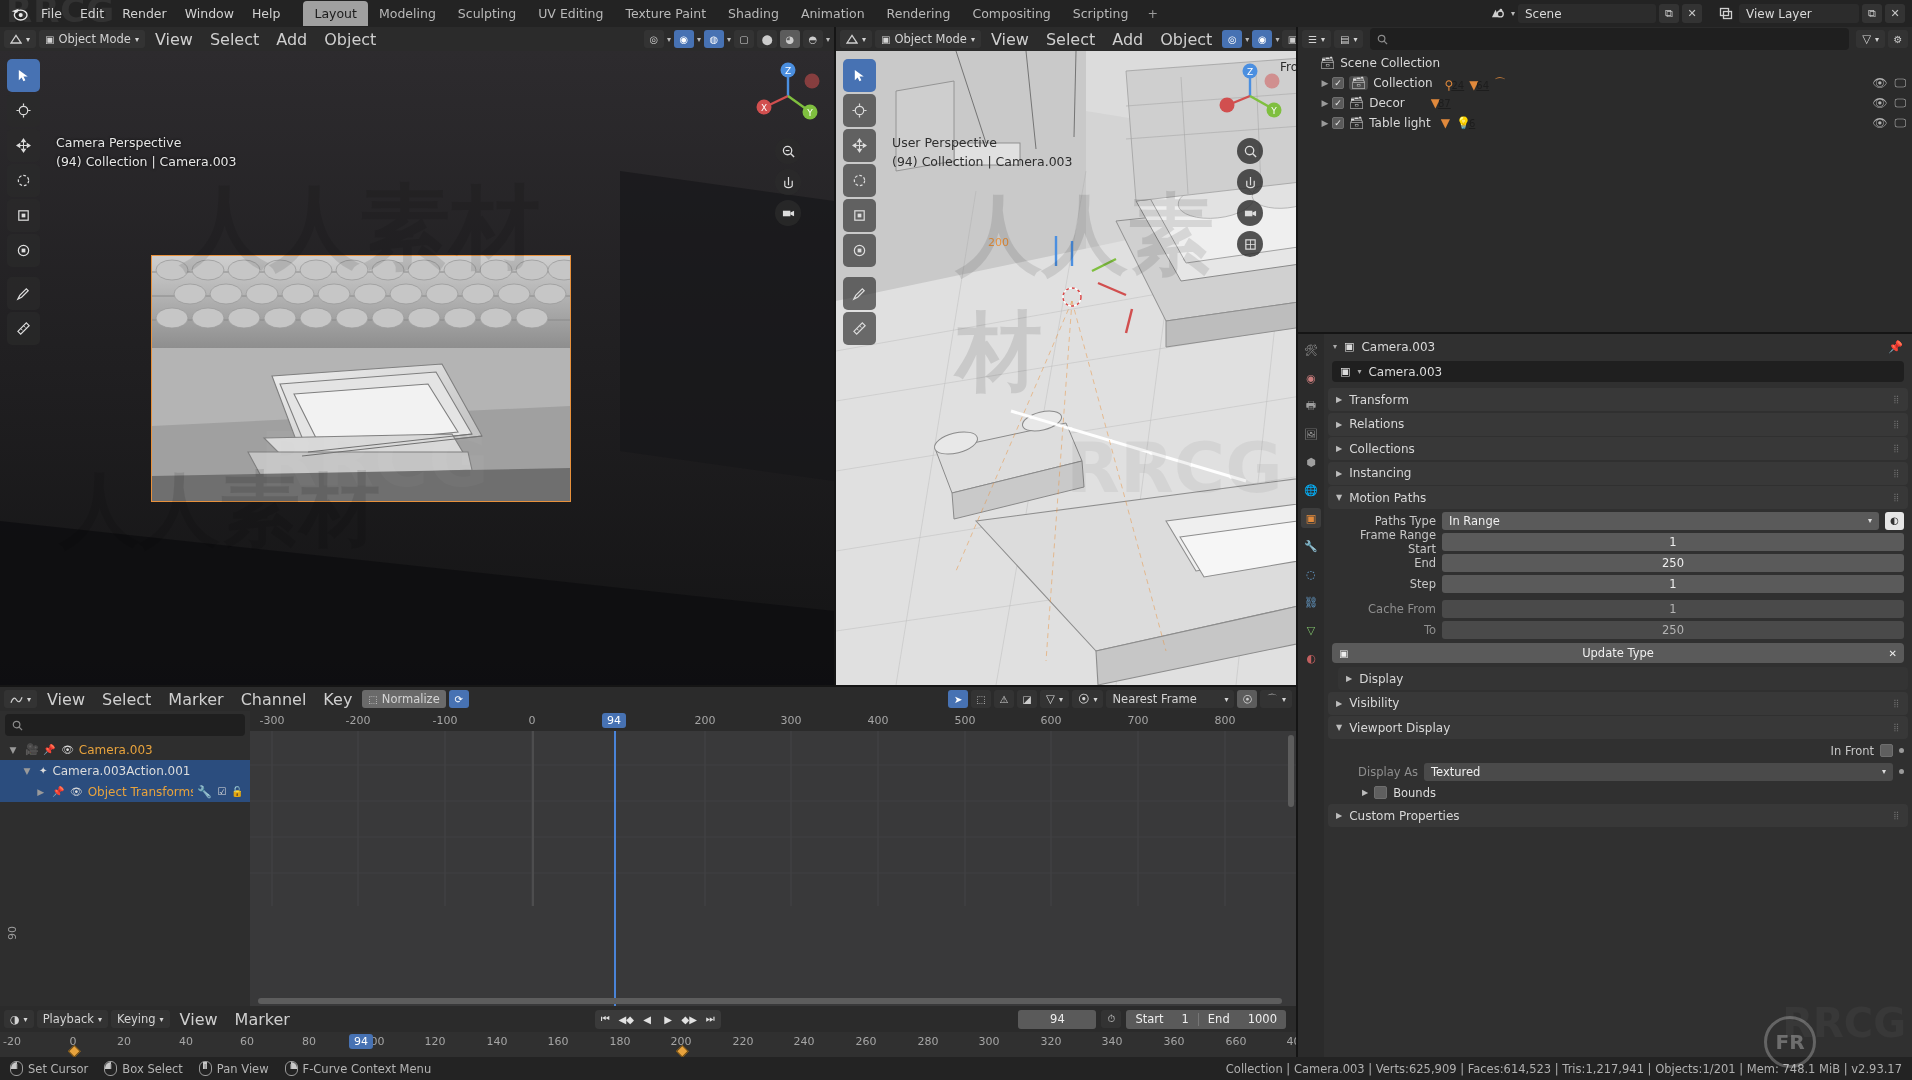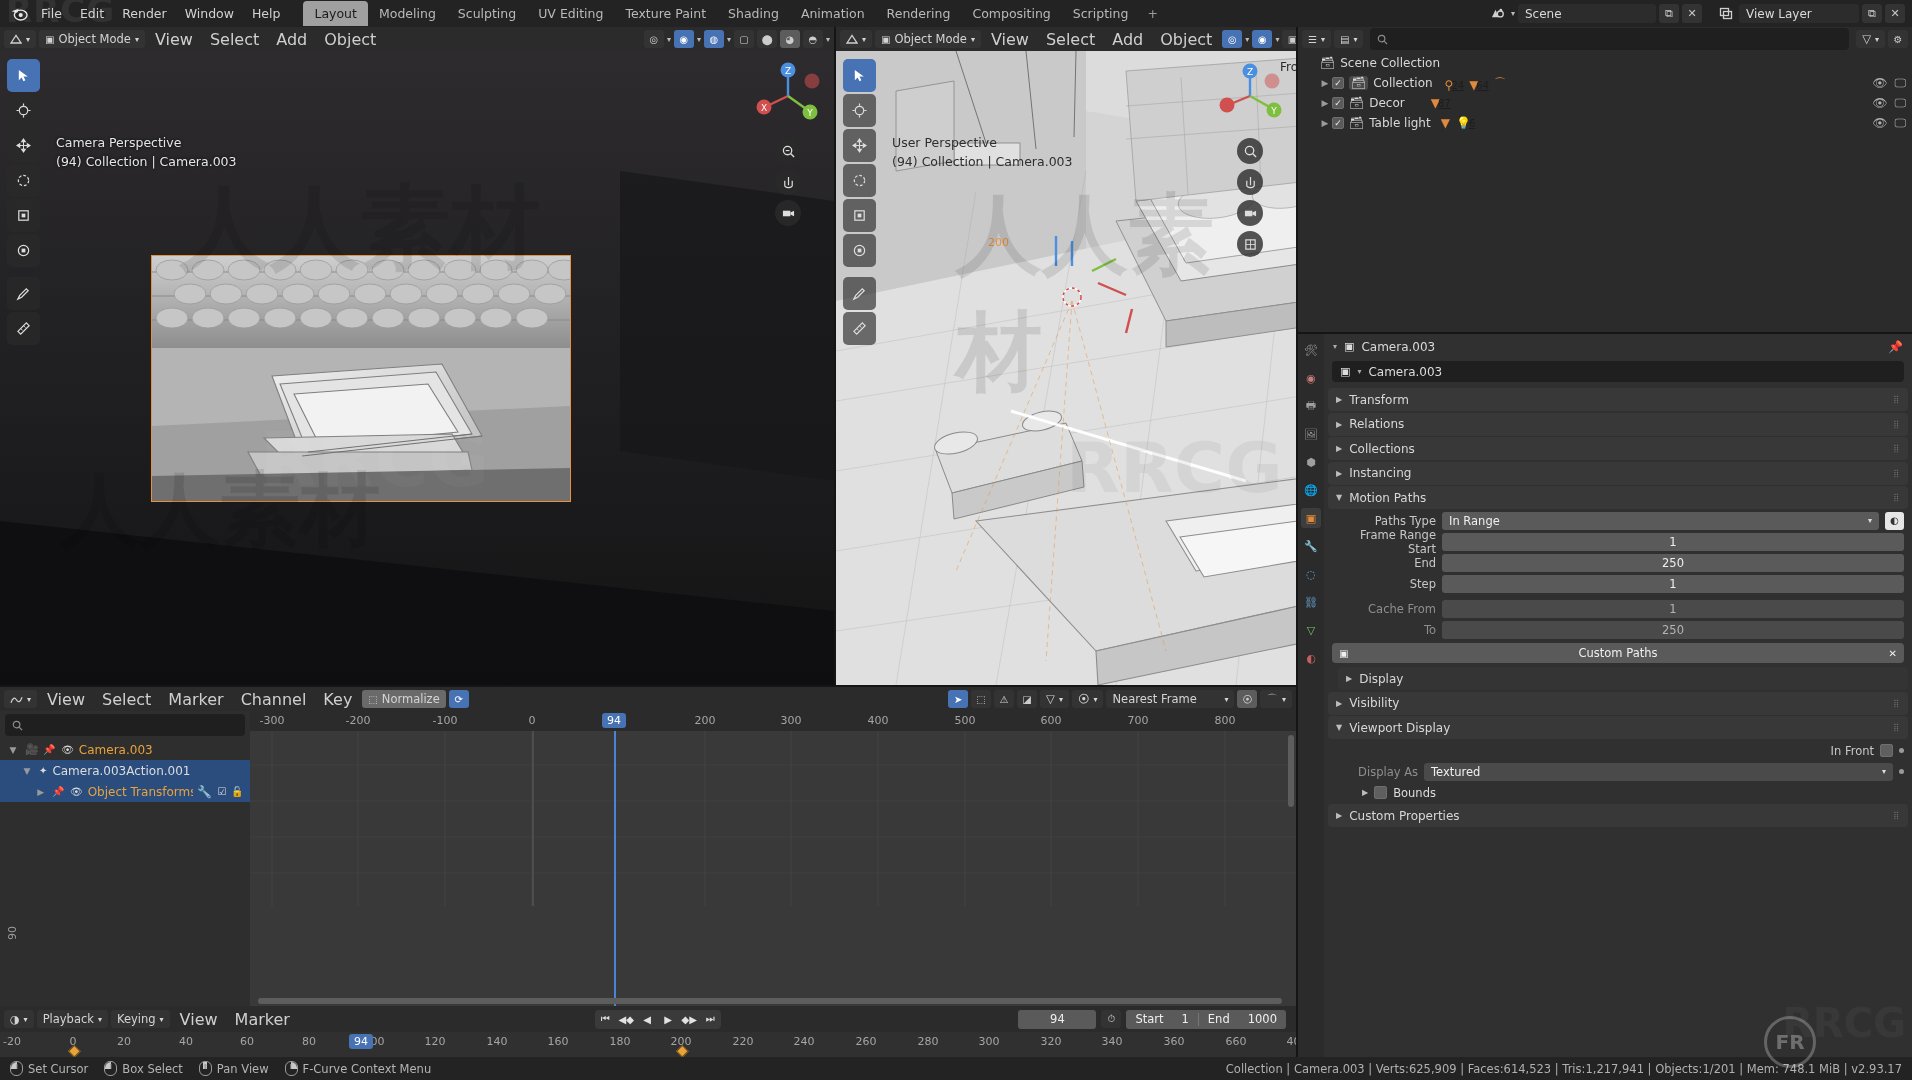--- a/index.html
+++ b/index.html
@@ -1003,21 +1003,21 @@
             <span class="plabel dim">Cache From</span>
             <span class="pval dim">1</span>
           </div>
           <div class="prow">
             <span class="plabel dim">To</span>
             <span class="pval dim">250</span>
           </div>
 
           <div class="pbtn">
             <span style="position:absolute; left:7px; font-size:10px;">▣</span>
-            <span>Custom Paths</span>
+            <span>Update Type</span>
             <span style="position:absolute; right:7px; font-size:10px;">✕</span>
           </div>
 
           <div class="panel" style="background:#343434; margin-left:14px;">
             <span class="tri">▶</span>
             <span>Display</span>
           </div>
 
           <div class="panel">
             <span class="tri">▶</span>

